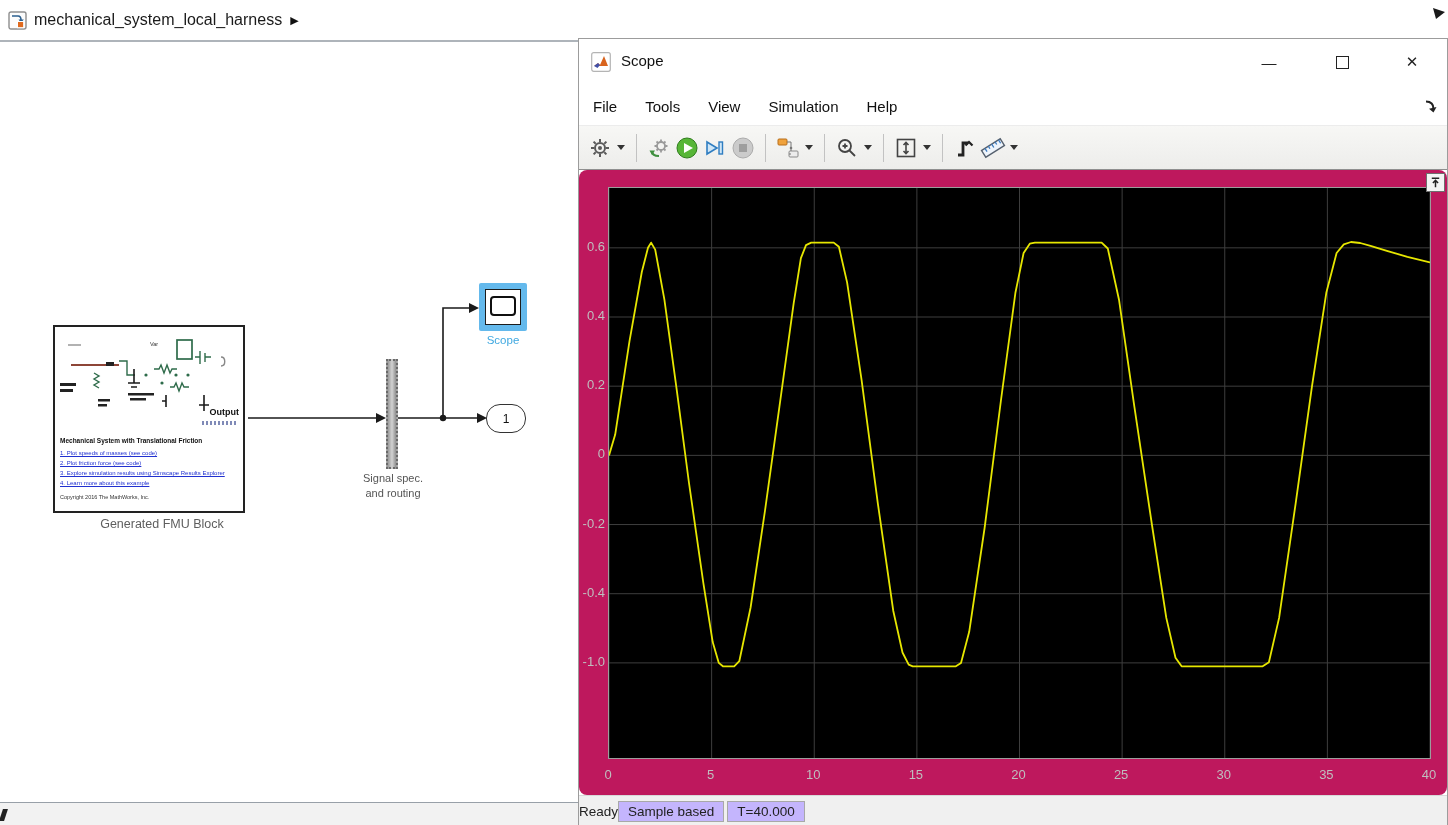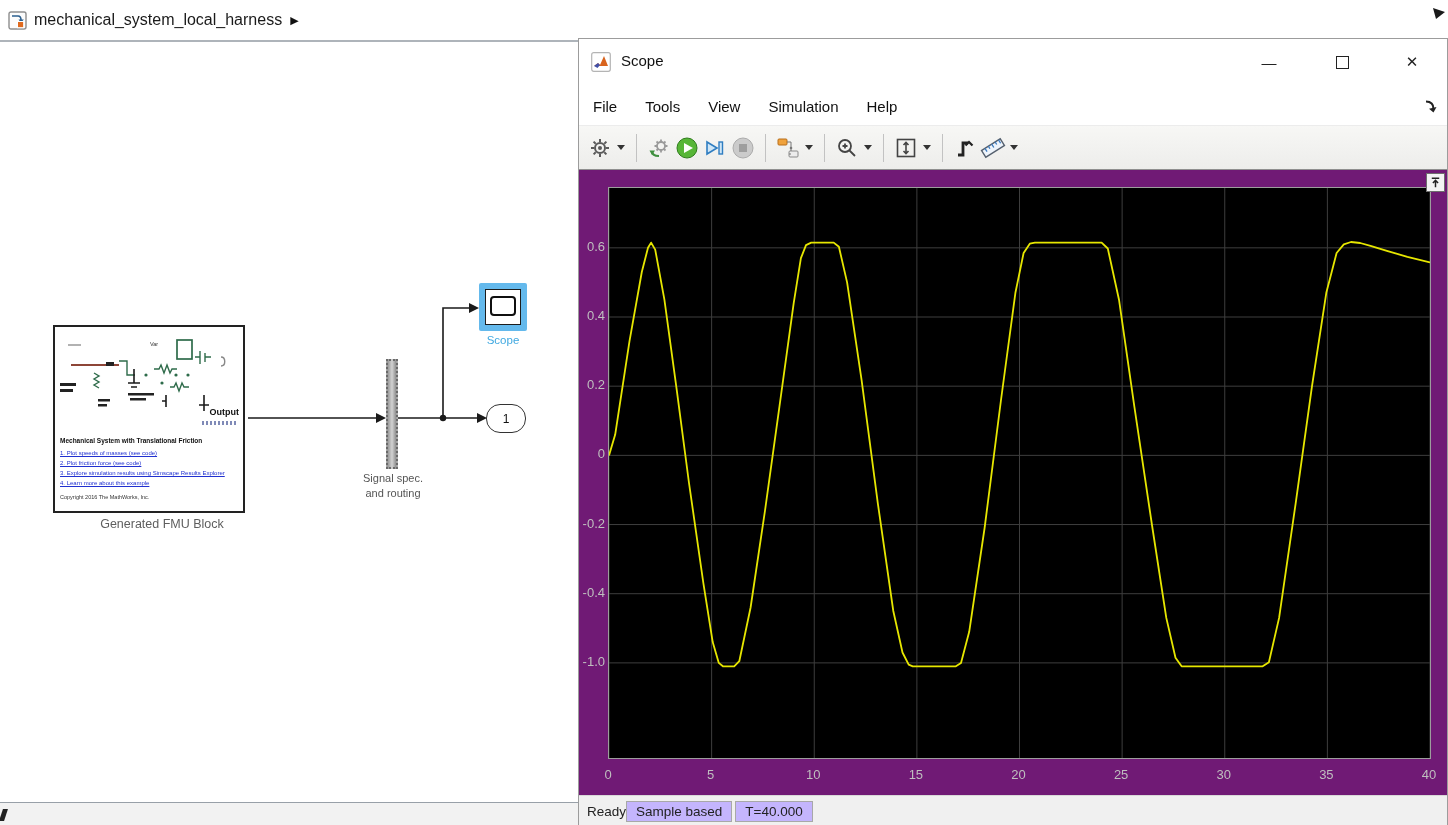--- a/index.html
+++ b/index.html
@@ -67,32 +67,32 @@
   .menubar{position:relative;height:38px;background:#fff;display:flex;align-items:center;
     border-bottom:1px solid #ececec;}
   .menu-item{padding:0 14px;font-size:15px;color:#111;}
   .dock{position:absolute;right:10px;top:12px;}
   .toolbar{height:43px;background:linear-gradient(#f7f7f5,#ededeb);border-bottom:1px solid #8f8f8f;
     display:flex;align-items:center;padding-left:8px;gap:2px;}
   .tbtn{width:26px;height:26px;display:flex;align-items:center;justify-content:center;}
   .tcaret{width:12px;height:26px;display:flex;align-items:center;justify-content:center;}
   .tsep{width:1px;height:28px;background:#c2c2c2;margin:0 7px;}
 
-  .plot-region{position:relative;height:625px;background:#701a75;}
+  .plot-region{position:relative;height:625px;background:#be185d;border-radius:8px;}
   .axes{position:absolute;left:29px;top:17px;width:821px;height:570px;background:#000;
     border:1px solid #9d9d9d;box-sizing:content-box;}
   .axes svg{display:block;width:821px;height:570px;}
   .ylab{position:absolute;width:26px;text-align:right;font-size:13px;color:#bfbfbf;left:0;}
   .xlab{position:absolute;width:30px;text-align:center;font-size:13px;color:#bfbfbf;top:597px;}
   .expand-btn{position:absolute;right:2px;top:3px;width:17px;height:17px;background:#f4f4f4;
     border:1px solid #6e6e6e;display:flex;align-items:center;justify-content:center;}
 
   .scope-status{height:31px;background:#f0f0f0;border-top:1px solid #d8d8d8;display:flex;
     align-items:center;font-size:13.5px;color:#222;}
-  .scope-status .left{margin-left:8px;text-align:center;}
+  .scope-status .left{text-align:center;}
   .sbox{border:1px solid #a8a8a8;background:#c4b5fd;padding:2px 9px;margin-right:3px;white-space:nowrap;}
   .sbox:first-of-type{margin-left:auto;}
 </style>
 </head>
 <body>
 
 <div class="stage">
 
   <div class="breadcrumb-bar">
     <svg class="crumb-icon" viewBox="0 0 19 19">

